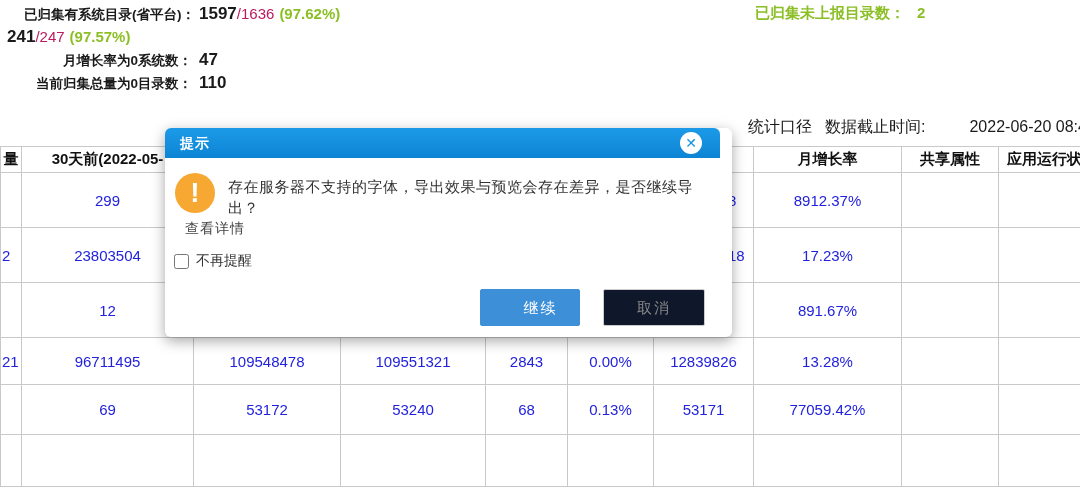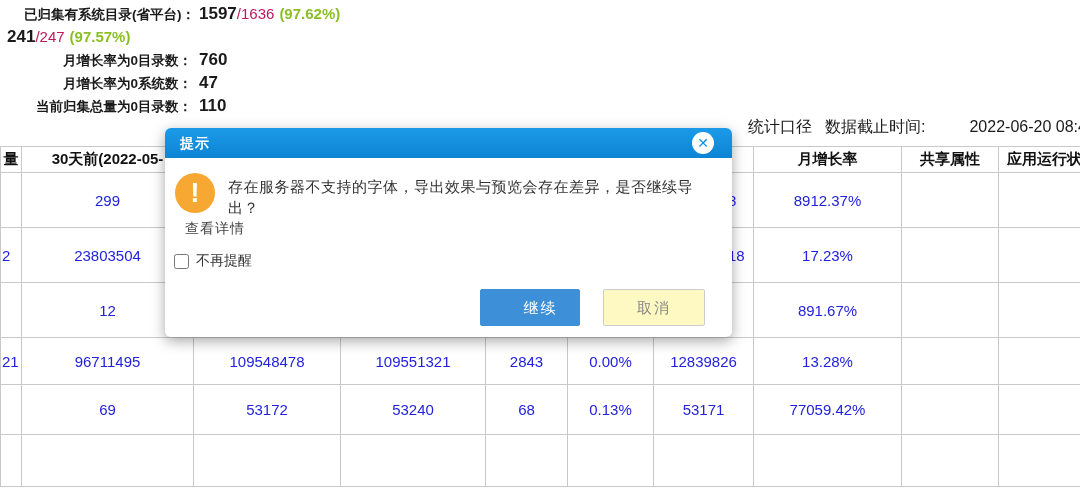--- a/index.html
+++ b/index.html
@@ -44,21 +44,21 @@
   td.frag { text-align:left; padding-left:74px; }
   th.colhdr-last { text-align:left; padding-left:8px; }
 
   
   .overlay-dialog {
     position:absolute; left:165px; top:128px; width:567px; height:209px;
     background:#fff; border-radius:6px;
     box-shadow:0 4px 14px rgba(0,0,0,0.35);
   }
   .dlg-titlebar {
-    position:absolute; top:0; left:0; right:0; height:30px;
+    position:absolute; top:0; left:0; right:12px; height:30px;
     background:linear-gradient(180deg,#1c9ae8,#0d84d4);
     border-radius:6px 6px 0 0;
   }
   .dlg-title { position:absolute; left:15px; top:0; line-height:30px; color:#fff; font-size:14px; font-weight:bold; letter-spacing:1px; }
   .dlg-close {
     position:absolute; right:18px; top:4px; width:22px; height:22px;
     background:#fff; border-radius:50%; color:#1093e2; font-weight:bold;
     font-size:14px; line-height:22px; text-align:center; cursor:pointer;
   }
   .dlg-warn-icon {
@@ -73,49 +73,48 @@
   .dlg-details { position:absolute; left:20px; top:92px; font-size:14px; color:#444; letter-spacing:1px; cursor:pointer; }
   .dlg-check-row { position:absolute; left:9px; top:124px; display:flex; align-items:center; }
   .dlg-check-row input { width:15px; height:15px; margin:0; }
   .dlg-check-label { margin-left:7px; font-size:14px; color:#333; }
   .dlg-btn {
     position:absolute; bottom:11px; height:37px; font-size:15px; letter-spacing:2px;
     text-align:center; line-height:35px; cursor:pointer;
     font-family:"Liberation Sans","DejaVu Sans",sans-serif;
   }
   .btn-continue { right:152px; width:100px; background:#3d8fd8; color:#fff; border:1px solid #3d8fd8; border-radius:2px;padding-left:21px; }
-  .btn-cancel   { right:27px;  width:102px; background:#fef9c3; color:#888; border:1px solid #ccc; border-radius:2px; }
+  .btn-cancel   { right:27px;  width:102px; background:#0f172a; color:#888; border:1px solid #ccc; border-radius:2px; }
 </style>
 </head>
 <body>
 
 <div id="screen">
 
   <div class="stats" id="stats-block">
       <div class="stat-row">
         <span class="stat-label">已归集有系统目录(省平台)：</span>
         <span class="stat-value">1597<span class="stat-denom">/1636</span><span class="stat-pct">(97.62%)</span></span>
       </div>
       <div class="stat-row">
         <span class="stat-value">241<span class="stat-denom">/247</span><span class="stat-pct">(97.57%)</span></span>
       </div>
       <div class="stat-row">
-        <span class="stat-label">月增长率为0目录数：</span>
-        <span class="stat-value">760</span>
-      </div>
-      <div class="stat-row">
         <span class="stat-label">月增长率为0系统数：</span>
         <span class="stat-value">47</span>
       </div>
       <div class="stat-row">
         <span class="stat-label">当前归集总量为0目录数：</span>
         <span class="stat-value">110</span>
       </div>
     </div>
 
+  <div class="unreported">
+    <span class="lbl">已归集未上报目录数：</span><span class="val">2</span>
+  </div>
 
   <div class="meta-line">
     <span>统计口径</span><span class="cutoff-label">数据截止时间:</span><span class="cutoff-value">2022-06-20 08:4</span>
   </div>
 
   <div class="table-wrap">
     <table>
       <colgroup>
         <col style="width:21px">
           <col style="width:172px">

